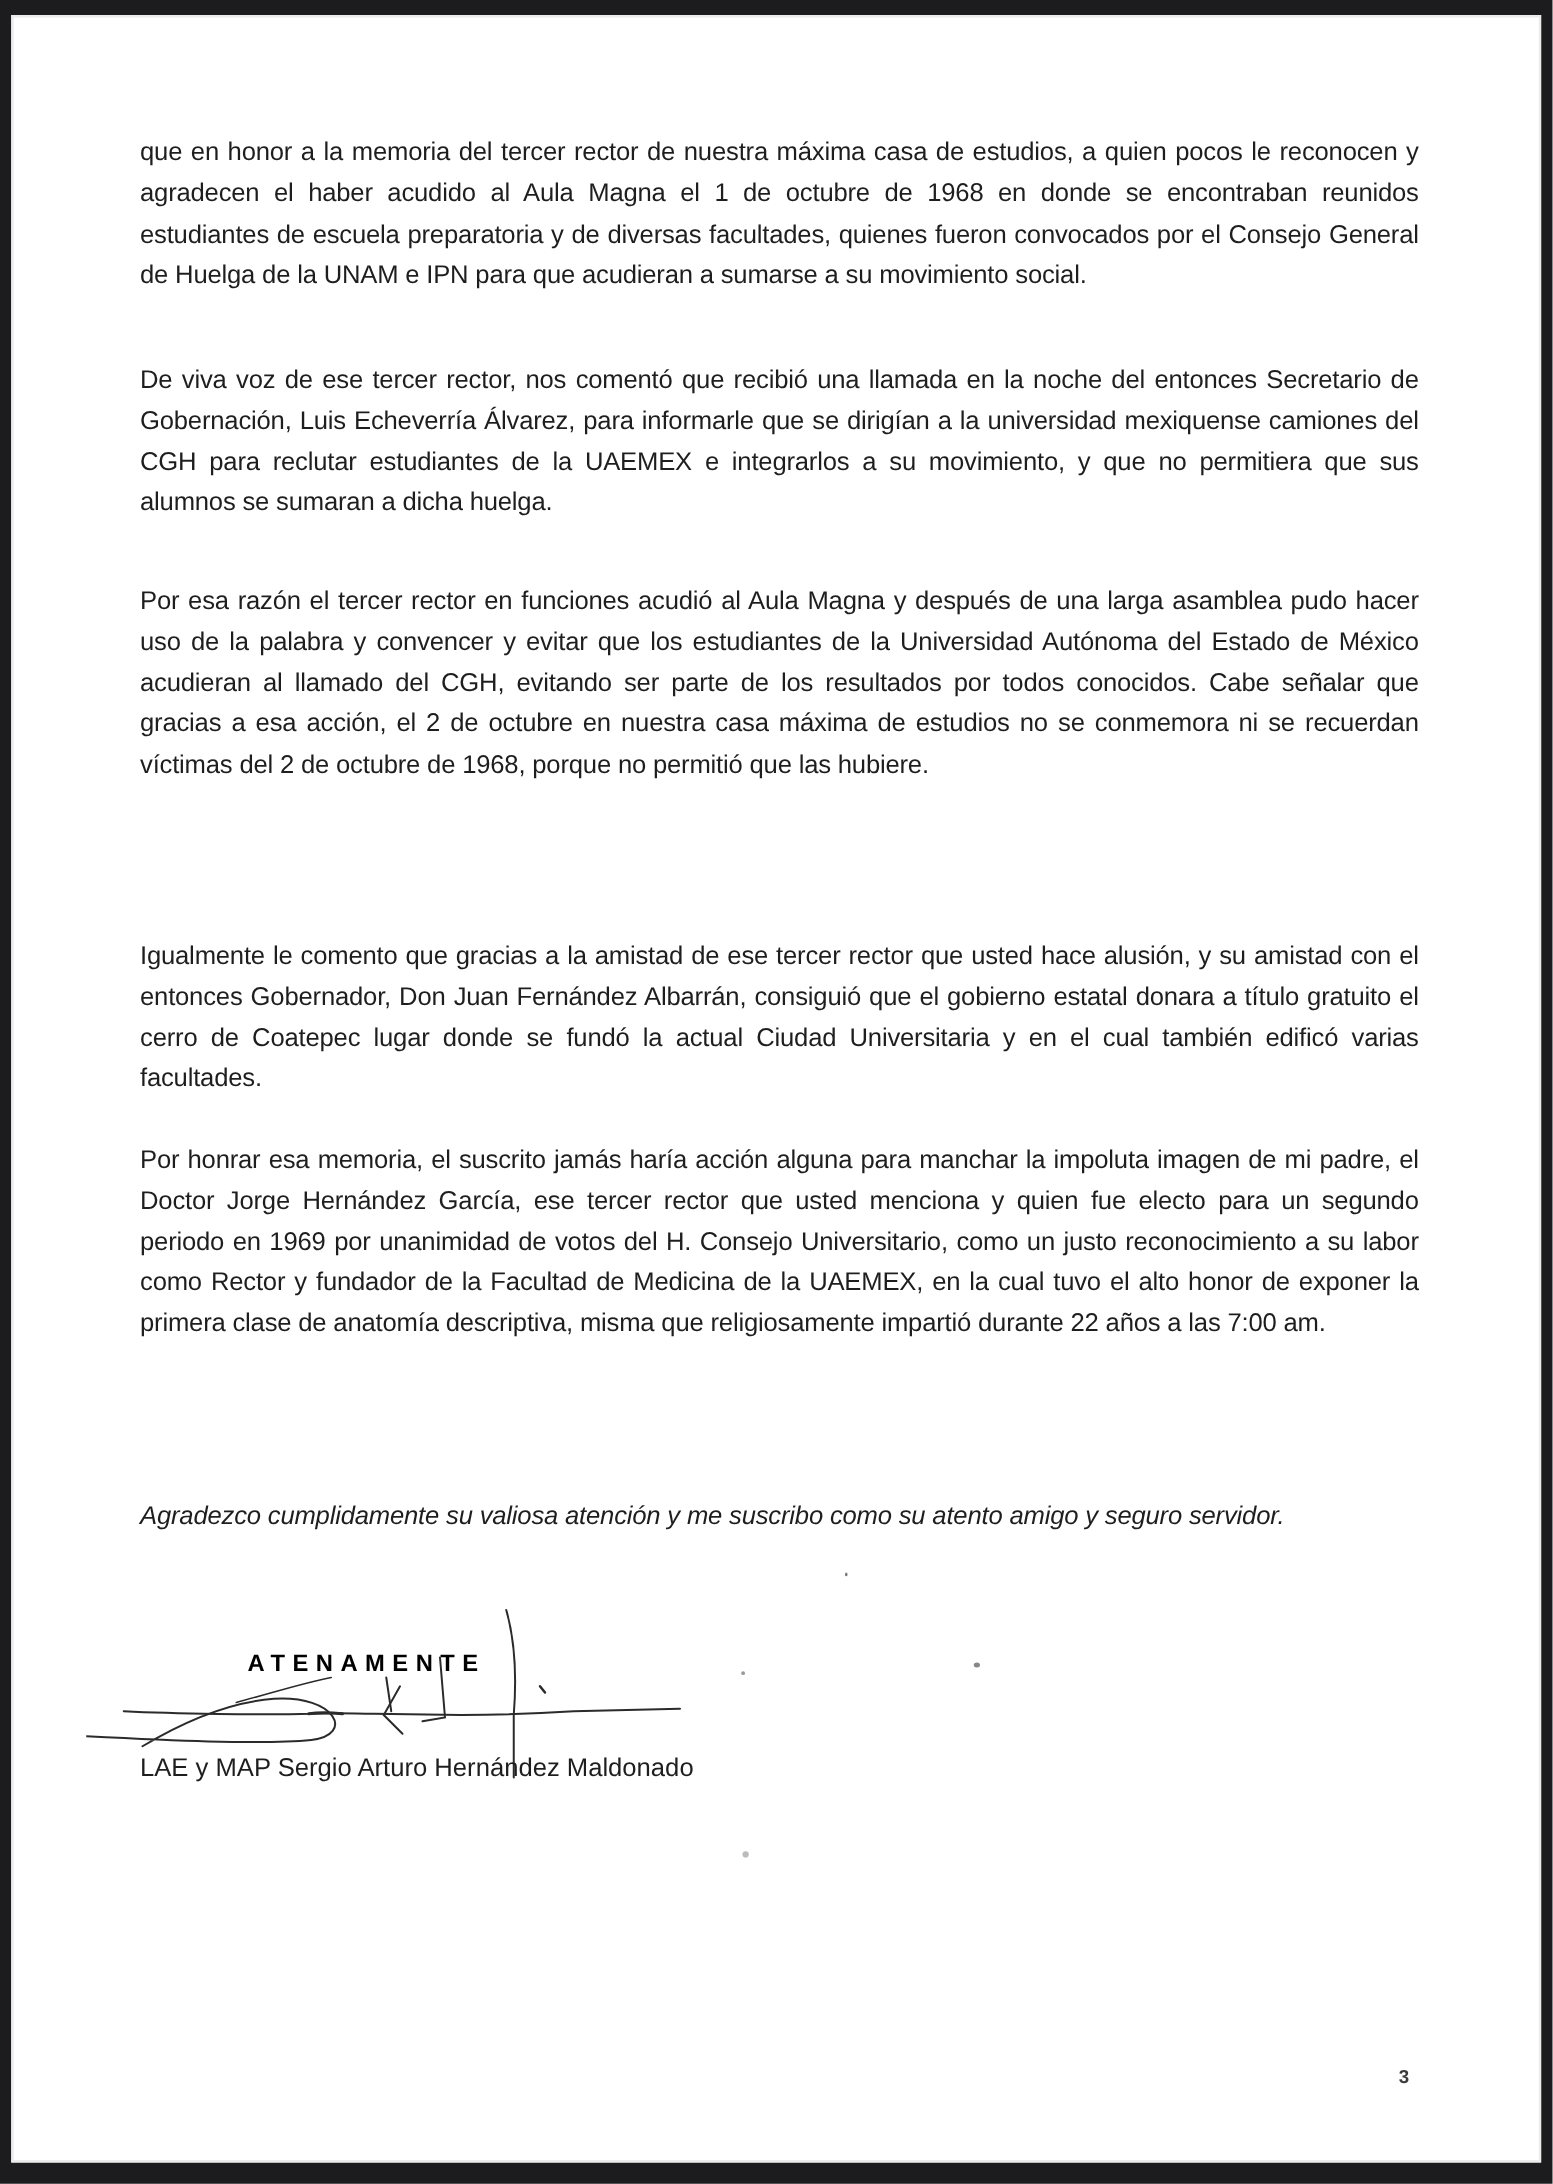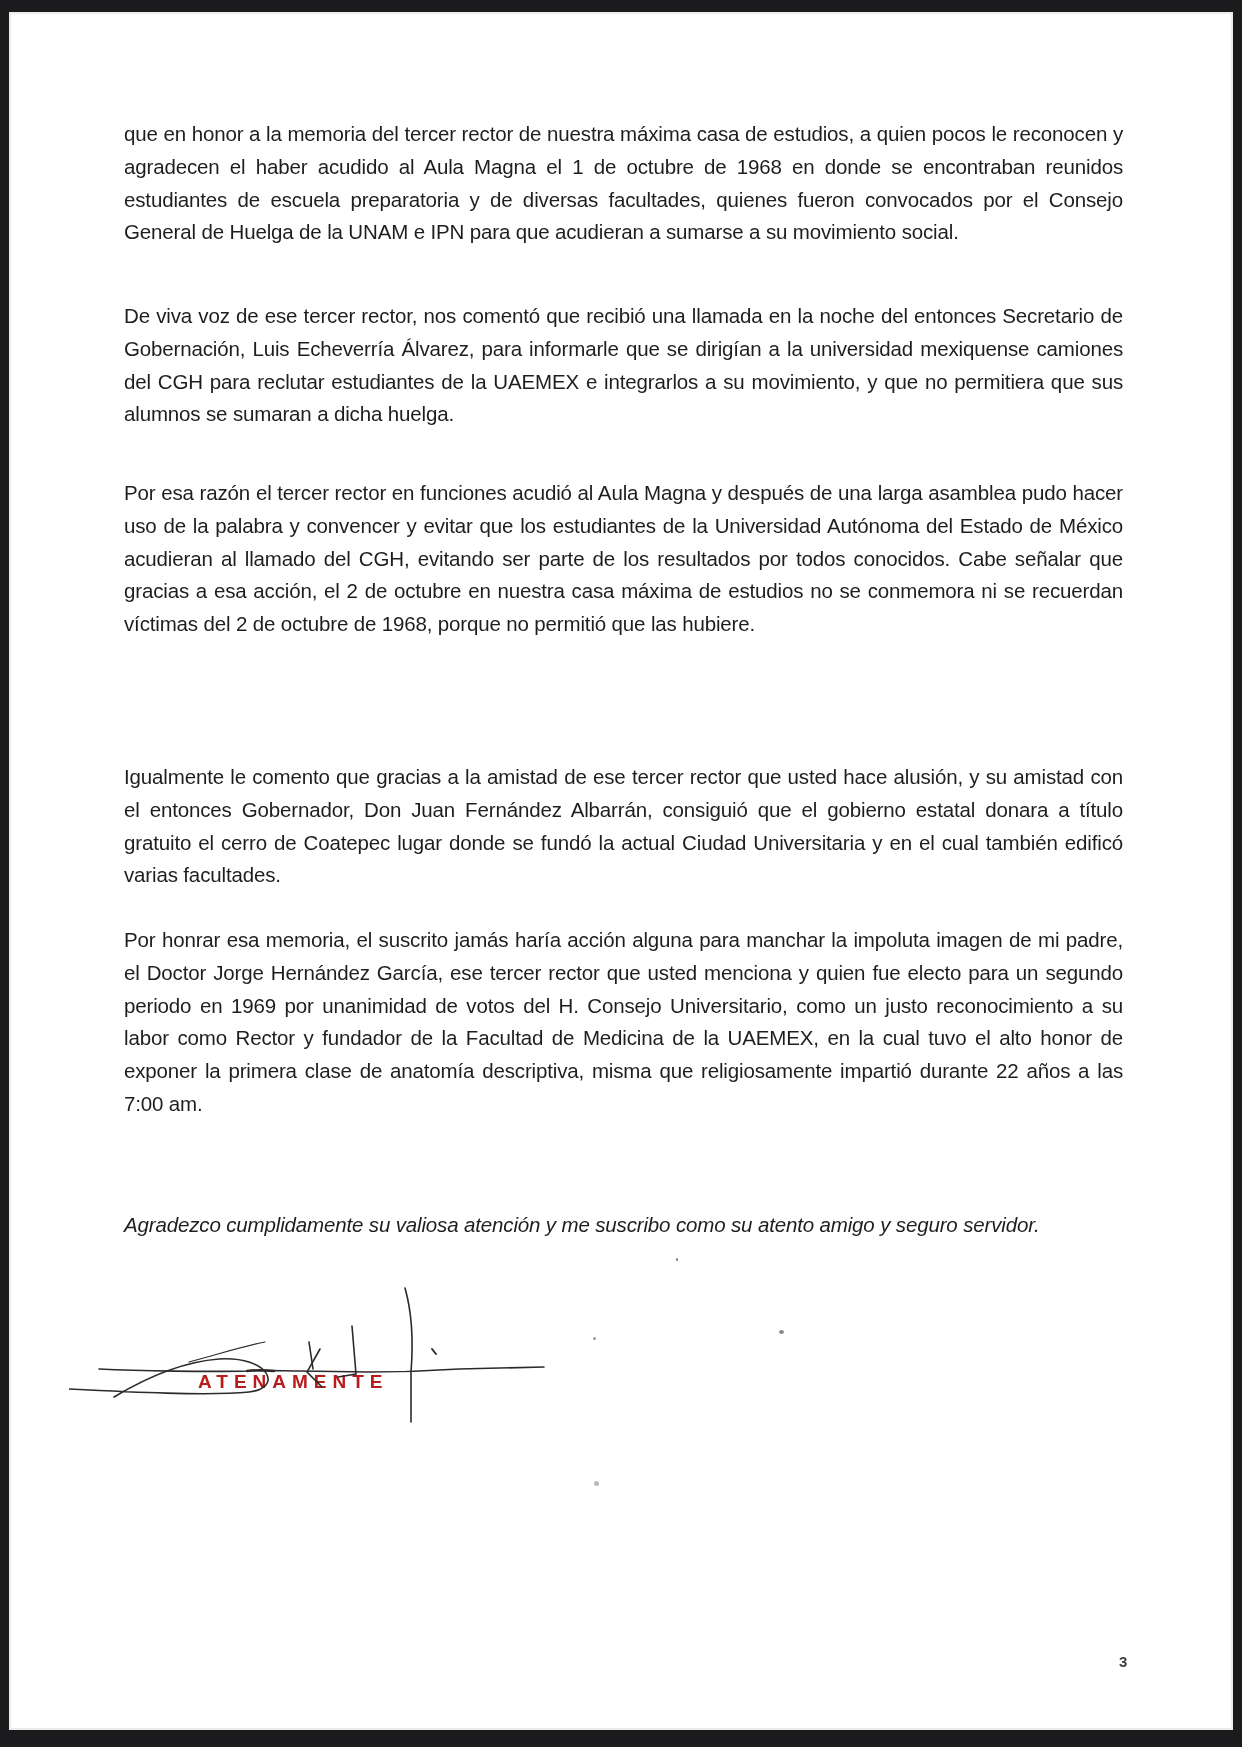--- a/index.html
+++ b/index.html
@@ -20,37 +20,37 @@
   .body-text {
     position: absolute;
     left: 103px;
     width: 1023px;
     color: #1e1e1e;
     font-size: 20.5px;
     line-height: 32.8px;
     letter-spacing: -0.15px;
   }
   .para {
-    margin: 12px;
+    margin: 0;
     text-align: justify;
     text-align-last: left;
   }
   #p1 { top: 94px; }
   #p2 { top: 276px; }
   #p3 { top: 453px; }
   #p4 { top: 737px; }
   #p5 { top: 900px; }
   #p6 { top: 1185px; font-style: italic; }
   .closing {
     position: absolute;
-    left: 189px; top: 1359px;
+    left: 189px; top: 1309px;
     font-weight: bold;
     font-size: 19px;
     letter-spacing: 6px;
-    color: #b91c1c;
+    color: #000000;
   }
   .signer {
     position: absolute;
     left: 103px; top: 1391px;
     font-size: 20.5px;
     color: #1e1e1e;
   }
   .signature {
     position: absolute;
     left: 60px; top: 1262px;
@@ -97,20 +97,21 @@
     <path d="M 30 95 C 70 97, 140 98, 180 97 C 200 96, 215 97, 230 97 L 300 98 C 330 98, 360 97, 390 95 L 475 93"></path>
     <path d="M 120 88 C 150 80, 175 72, 196 68" stroke-width="1.2"></path>
     <path d="M 178 97 C 185 96, 195 96, 205 97" stroke-width="2.4"></path>
     <path d="M 240 68 L 244 95"></path>
     <path d="M 251 75 L 238 98 L 253 113"></path>
     <path d="M 283 52 L 287 100 L 269 103"></path>
     <path d="M 336 14 C 342 35, 345 60, 342 98 L 342 148"></path>
     <path d="M 363 75 L 367 80" stroke-width="2"></path>
   </svg>
 
+  <div class="signer">LAE y MAP Sergio Arturo Hernández Maldonado</div>
 
   <div class="speck" style="left: 770px; top: 1318px; width: 5px; height: 4px;"></div>
   <div class="speck" style="left: 584px; top: 1325px; width: 3px; height: 3px; background:#999;"></div>
   <div class="speck" style="left: 585px; top: 1469px; width: 5px; height: 5px; background:#bbb;"></div>
   <div class="speck" style="left: 667px; top: 1246px; width: 2px; height: 3px; background:#777;"></div>
 
   <div class="page-number">3</div>
 </div>
 
 </body></html>

